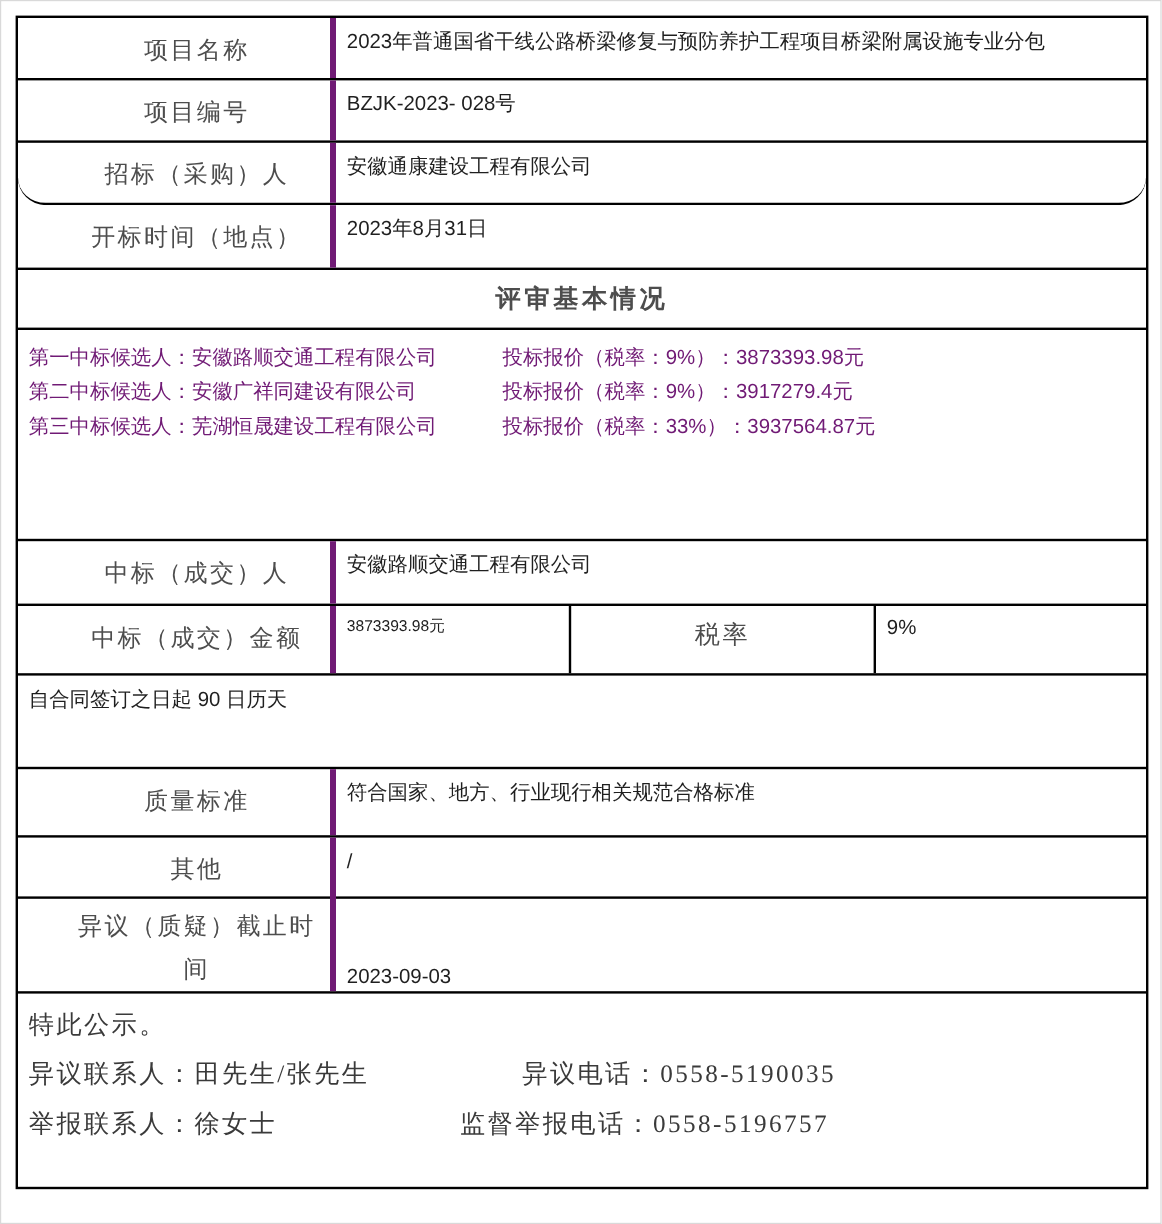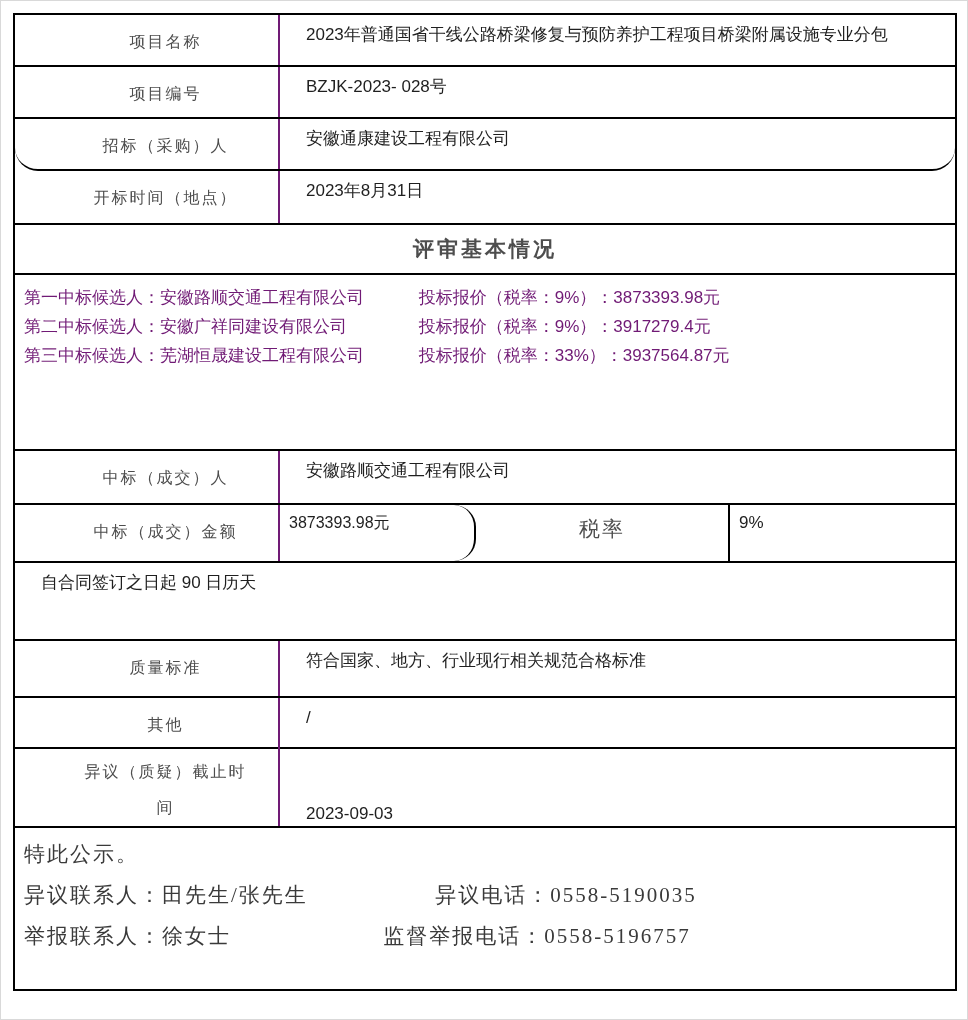--- a/index.html
+++ b/index.html
@@ -22,35 +22,35 @@
   }
   .row {
     display: flex;
     border-bottom: 2px solid #000;
     box-sizing: content-box;
   }
   .row:last-child { border-bottom: none; }
   .label-cell {
     width: 265px;
     flex: 0 0 265px;
-    border-right: 2px solid #701a75;
+    border-right: 5px solid #701a75;
     box-sizing: border-box;
     padding-top: 9px;
     text-align: center;
     font-family: "Liberation Serif", serif;
-    font-size: 16px;
+    font-size: 20px;
     letter-spacing: 2px;
     color: #4d4d4d;
     white-space: pre-line;
     line-height: 36px;
     padding-left: 38px;
   }
   .value-cell {
     flex: 1 1 auto;
-    padding: 8px 10px 0 26px;
+    padding: 8px 10px 0 9px;
     font-size: 17px;
     color: #1f1f1f;
     line-height: 24px;
     box-sizing: border-box;
   }
   .h-r1 { height: 50px; }
   .h-r2 { height: 50px; }
   .h-r3 { height: 50px; border-radius: 23px; }
   .h-r4 { height: 52px; }
   .h-review { height: 48px; }
@@ -80,21 +80,21 @@
     color: #701a75;
   }
   .cand-line { line-height: 29px; white-space: nowrap; }
   .cand-name { display: inline-block; width: 390px; }
 
   .amount-value {
     flex: 0 0 196px; width: 196px;
     border-right: 2px solid #000;
     box-sizing: border-box;
     padding: 8px 6px 0 9px;
-    font-size: 16px; color: #1f1f1f; border-radius: 22px;
+    font-size: 13px; color: #1f1f1f;
   }
   .tax-label {
     flex: 0 0 254px; width: 254px;
     border-right: 2px solid #000;
     box-sizing: border-box;
     padding-top: 10px;
     text-align: center;
     font-family: "Liberation Serif", serif;
     font-size: 21px; letter-spacing: 2px; color: #4d4d4d;
   }

